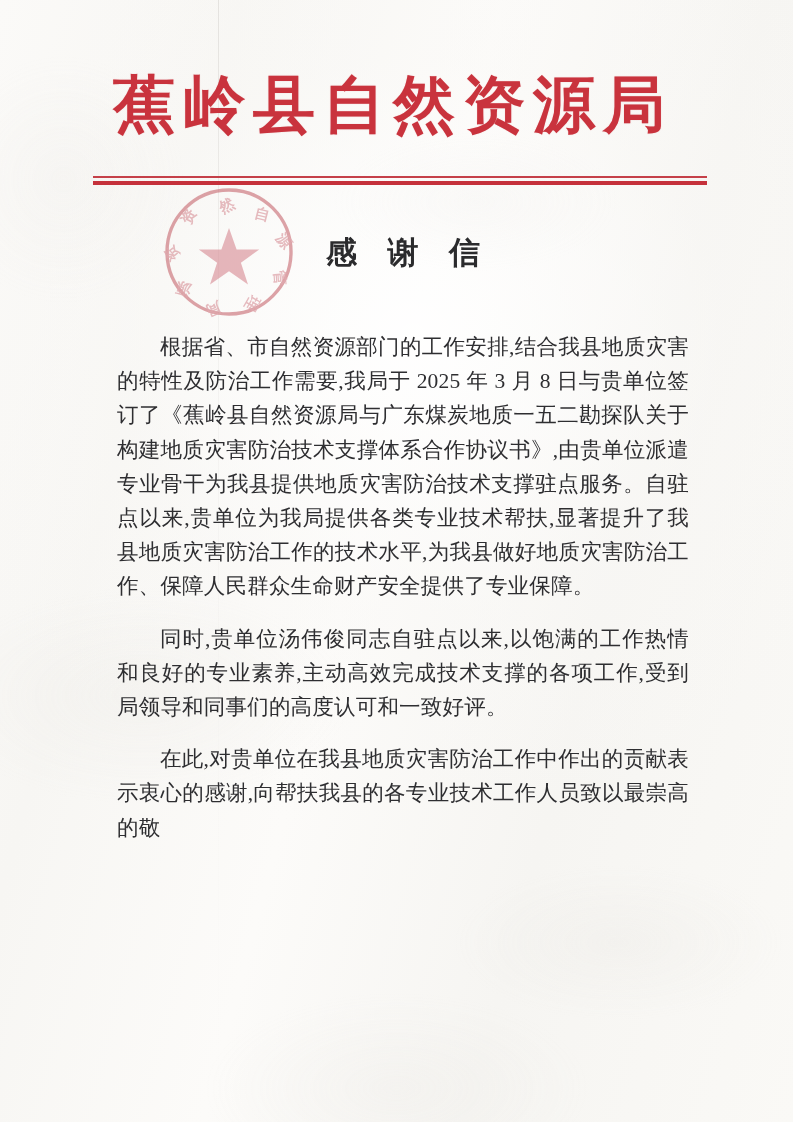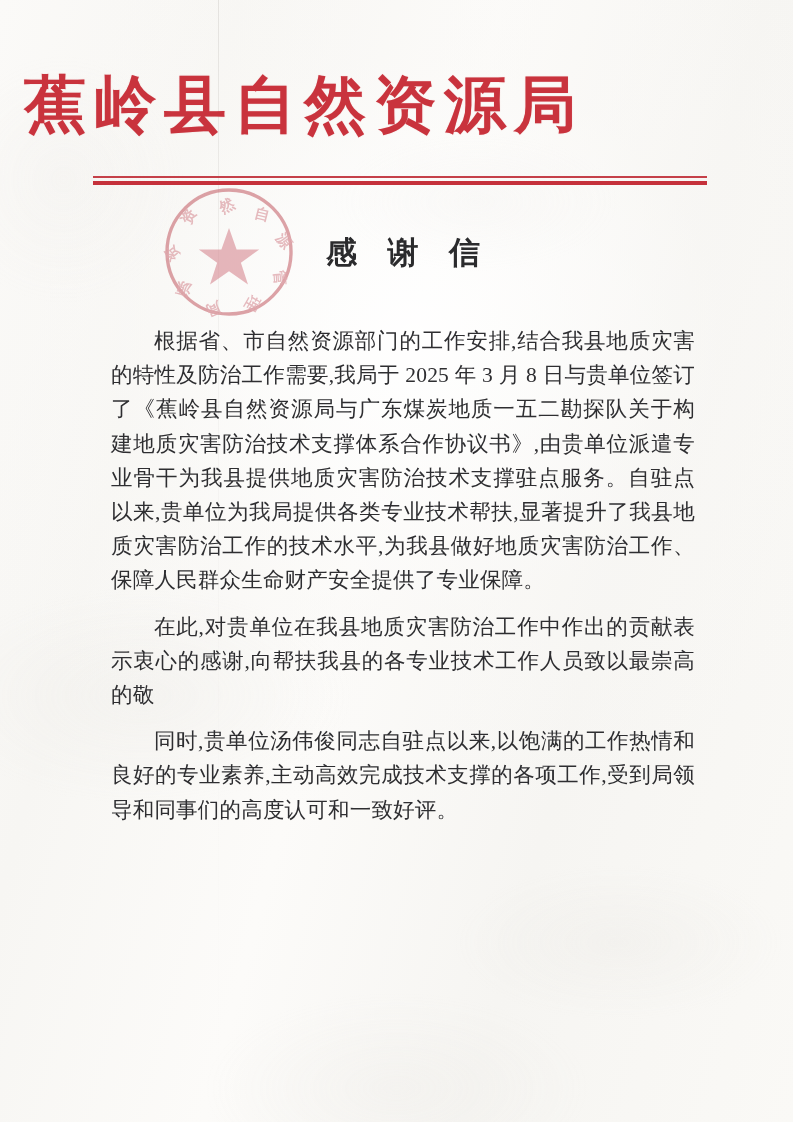--- a/index.html
+++ b/index.html
@@ -44,22 +44,23 @@
     width: 1px;
     height: 1122px;
     background: linear-gradient(to bottom, rgba(205,202,198,0.45) 0%, rgba(205,202,198,0.18) 30%, rgba(205,202,198,0.05) 60%, rgba(205,202,198,0) 100%);
     pointer-events: none;
   }
 
   
   .masthead {
     position: absolute;
     top: 74px;
-    left: 16px;
+    left: 0;
     width: 778px;
+    text-align: center;
   }
   .masthead-title {
     display: inline-block;
     font-family: "Liberation Serif", "DejaVu Serif", serif;
     font-size: 62px;
     font-weight: 700;
     line-height: 1;
     letter-spacing: 8px;
     text-indent: 8px;
     color: #c9333d;
@@ -127,21 +128,21 @@
     line-height: 34.2px;
     color: #2e2e31;
     text-align: justify;
     text-justify: inter-character;
   }
   .salutation {
     margin: 0 0 0 0;
     letter-spacing: 0.2px;
   }
   .para {
-    margin: 12px;
+    margin: 18px;
     text-indent: 2em;
     letter-spacing: 0.2px;
   }
 </style>
 </head>
 <body>
 
 <div class="page">
 
   <div class="paper-noise"></div>
@@ -178,17 +179,17 @@
       </g>
     </svg>
   </div>
 
   <div class="doc-title">
     <span>感 谢 信</span>
   </div>
 
   <div class="body-text">
     <p class="para">根据省、市自然资源部门的工作安排,结合我县地质灾害的特性及防治工作需要,我局于 2025 年 3 月 8 日与贵单位签订了《蕉岭县自然资源局与广东煤炭地质一五二勘探队关于构建地质灾害防治技术支撑体系合作协议书》,由贵单位派遣专业骨干为我县提供地质灾害防治技术支撑驻点服务。自驻点以来,贵单位为我局提供各类专业技术帮扶,显著提升了我县地质灾害防治工作的技术水平,为我县做好地质灾害防治工作、保障人民群众生命财产安全提供了专业保障。</p>
+    <p class="para">同时,贵单位汤伟俊同志自驻点以来,以饱满的工作热情和良好的专业素养,主动高效完成技术支撑的各项工作,受到局领导和同事们的高度认可和一致好评。</p>
     <p class="para">在此,对贵单位在我县地质灾害防治工作中作出的贡献表示衷心的感谢,向帮扶我县的各专业技术工作人员致以最崇高的敬</p>
-    <p class="para">同时,贵单位汤伟俊同志自驻点以来,以饱满的工作热情和良好的专业素养,主动高效完成技术支撑的各项工作,受到局领导和同事们的高度认可和一致好评。</p>
   </div>
 
 </div>
 
 </body></html>

